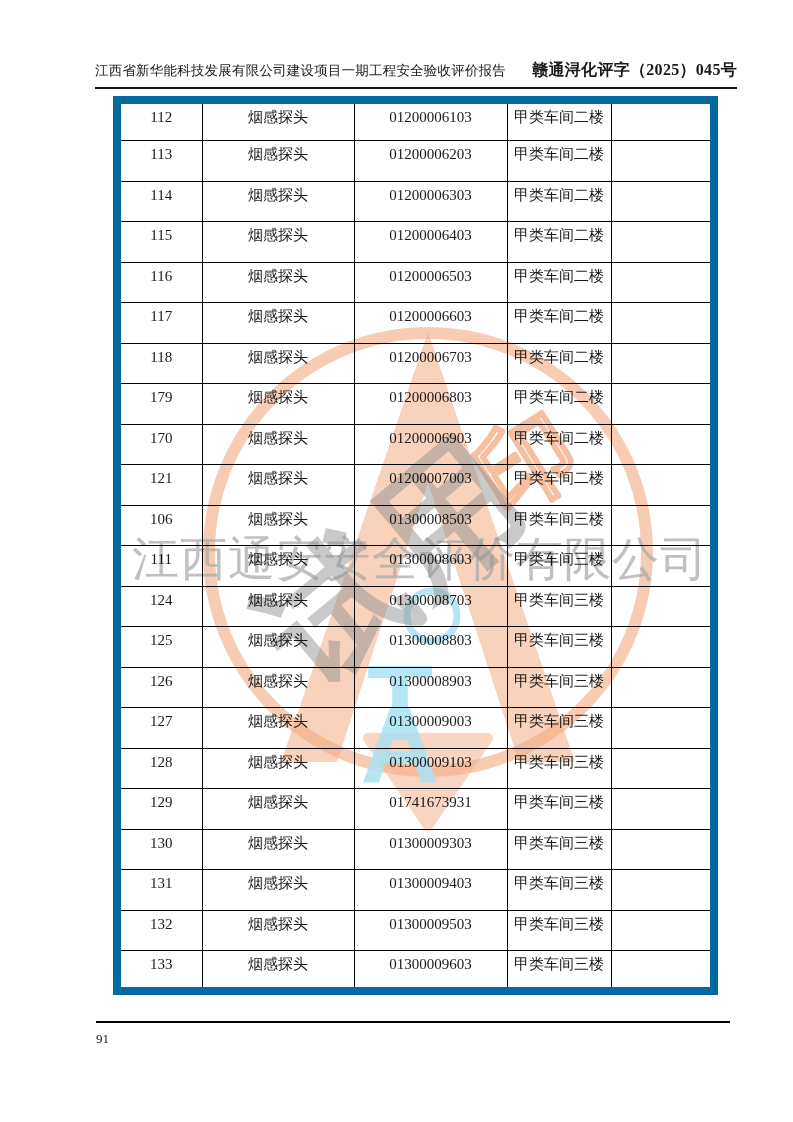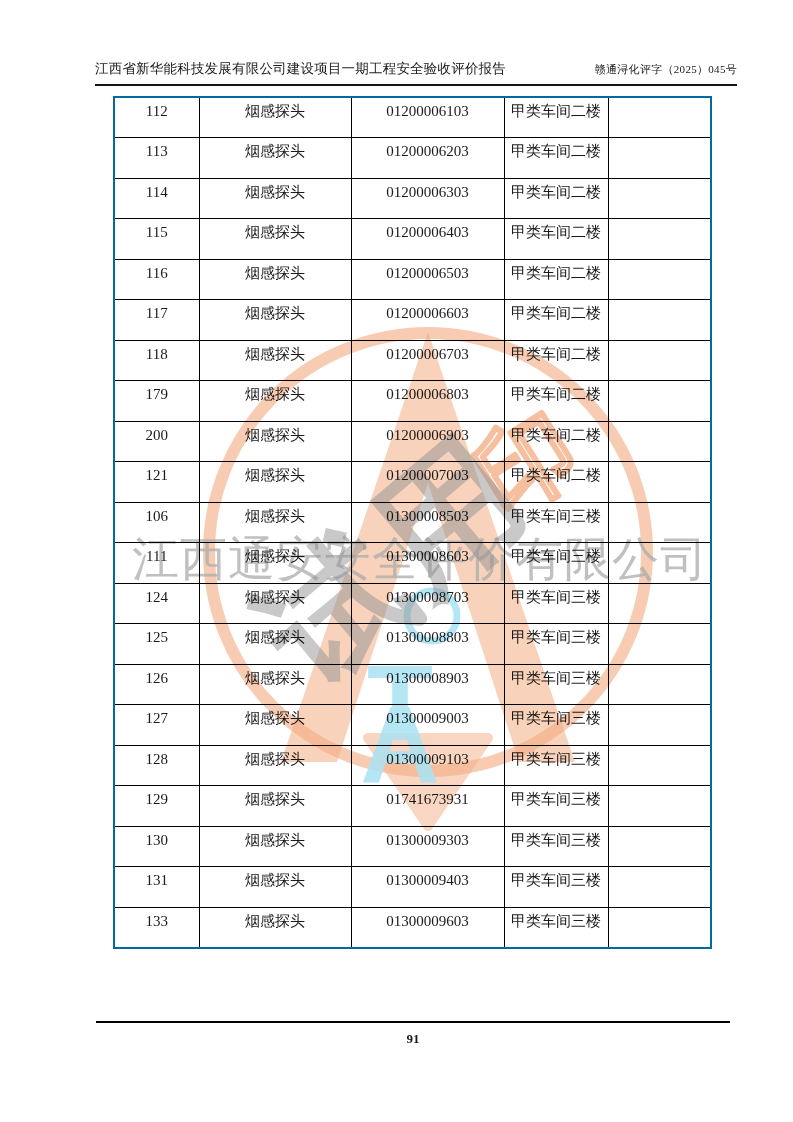--- a/index.html
+++ b/index.html
@@ -11,43 +11,43 @@
     font-family:"Liberation Serif","DejaVu Serif",serif;
     color:#1a1a1a;
   }
   
   .header{
     position:absolute;left:95px;top:60px;width:642px;
     display:flex;justify-content:space-between;align-items:center;
     padding-bottom:6px;border-bottom:2px solid #151515;
   }
   .header-left{font-size:13.5px;letter-spacing:0.2px;}
-  .header-right{font-size:11px;font-weight:normal;letter-spacing:0.3px;white-space:nowrap;}
+  .header-right{font-size:16px;font-weight:bold;letter-spacing:0.3px;white-space:nowrap;}
   
   table.eq{
     position:absolute;left:113px;top:96px;width:597px;
     border-collapse:collapse;table-layout:fixed;
   }
-  table.eq{border:2px solid #0369a1;}
+  table.eq{border:8px solid #0369a1;}
   table.eq td{
     border:1px solid #000;
     vertical-align:top;text-align:center;
     font-size:15px;line-height:1.25;
     padding:4px 2px 0 2px;
     height:40.5px;box-sizing:border-box;
     overflow:hidden;white-space:nowrap;
   }
   
   .footer-rule{
     position:absolute;left:96px;top:1021px;width:634px;
     border-top:2px solid #000;
   }
   .page-number{
     position:absolute;left:96px;top:1031px;width:634px;
-    text-align:center;font-size:13px;font-weight:bold;
+    font-size:13px;
   }
   
   .wm{
     position:absolute;left:0;top:0;width:793px;height:1122px;
     pointer-events:none;
     mix-blend-mode:multiply;
   }
 </style>
 </head>
 <body>
@@ -118,21 +118,21 @@
           <td></td>
         </tr>
         <tr>
           <td>179</td>
           <td>烟感探头</td>
           <td>01200006803</td>
           <td>甲类车间二楼</td>
           <td></td>
         </tr>
         <tr>
-          <td>200</td>
+          <td>170</td>
           <td>烟感探头</td>
           <td>01200006903</td>
           <td>甲类车间二楼</td>
           <td></td>
         </tr>
         <tr>
           <td>121</td>
           <td>烟感探头</td>
           <td>01200007003</td>
           <td>甲类车间二楼</td>
@@ -198,20 +198,27 @@
           <td>130</td>
           <td>烟感探头</td>
           <td>01300009303</td>
           <td>甲类车间三楼</td>
           <td></td>
         </tr>
         <tr>
           <td>131</td>
           <td>烟感探头</td>
           <td>01300009403</td>
+          <td>甲类车间三楼</td>
+          <td></td>
+        </tr>
+        <tr>
+          <td>132</td>
+          <td>烟感探头</td>
+          <td>01300009503</td>
           <td>甲类车间三楼</td>
           <td></td>
         </tr>
         <tr>
           <td>133</td>
           <td>烟感探头</td>
           <td>01300009603</td>
           <td>甲类车间三楼</td>
           <td></td>
         </tr>

